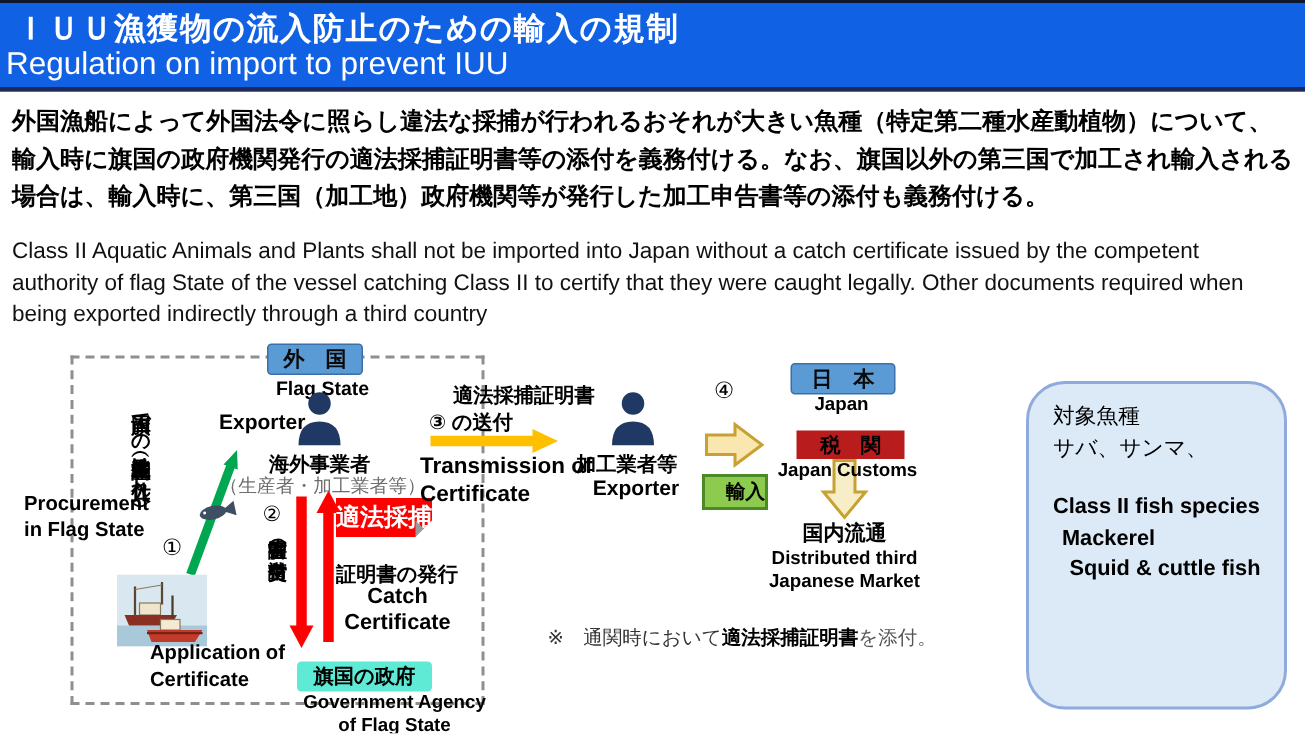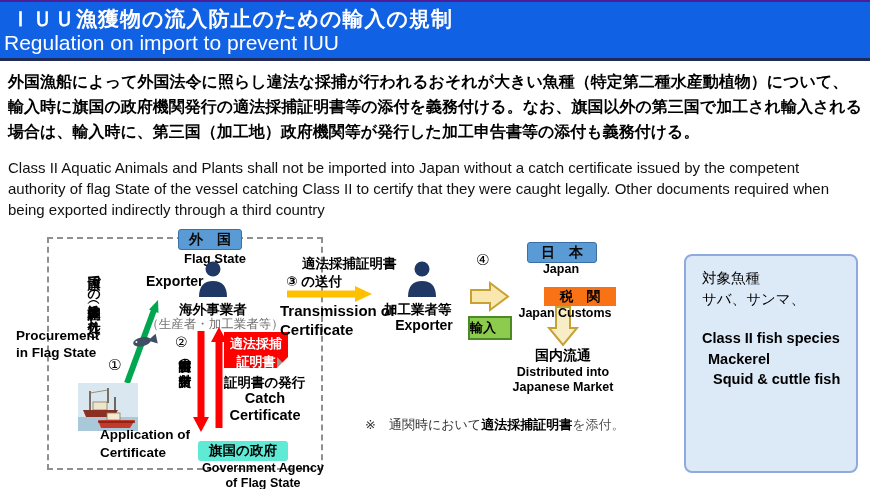--- a/index.html
+++ b/index.html
@@ -4,39 +4,39 @@
 <style>
   html,body{margin:0;padding:0;background:#fff;}
   #canvas{
     position:relative;width:870px;height:489px;overflow:hidden;
     font-family:"Liberation Sans","DejaVu Sans",sans-serif;color:#000;background:#fff;
   }
   .abs{position:absolute;}
   .b{font-weight:bold;}
   .ctr{text-align:center;}
   
-  .hdr{left:0;top:0;width:870px;height:56px;background:#1161E4;border-top:2px solid #4c1d95;border-bottom:3px solid #1E2A5A;color:#fff;}
+  .hdr{left:0;top:0;width:870px;height:56px;background:#1161E4;border-top:2px solid #0f172a;border-bottom:3px solid #1E2A5A;color:#fff;}
   .hdr .t1{position:absolute;left:10px;top:3px;font-size:21px;font-weight:bold;letter-spacing:1px;}
   .hdr .t2{position:absolute;left:4px;top:29px;font-size:21px;}
   
   .para-ja{left:8px;top:70px;width:856px;font-size:16px;font-weight:bold;line-height:1.55;letter-spacing:0;}
   .para-en{left:8px;top:157px;width:850px;font-size:15px;line-height:1.4;color:#111;}
   
   .dash-rect{left:47px;top:237px;width:272px;height:229px;border:2px dashed #8f8f8f;}
   .bluebox{background:#5B9BD5;border:1px solid #3A6FA8;border-radius:3px;font-weight:bold;text-align:center;color:#0a0a0a;}
   .foreign-box{left:178px;top:229px;width:62px;height:19px;font-size:14px;line-height:19px;}
   .japan-box{left:527px;top:242px;width:68px;height:19px;font-size:14px;line-height:19px;}
   .vtext{writing-mode:vertical-rl;font-weight:bold;line-height:1.12;}
-  .redbox{left:224px;top:332px;width:64px;height:36px;background:#FE0000;color:#fff;font-weight:bold;font-size:13px;text-align:center;line-height:1.4;padding-top:3px;box-sizing:border-box;}
+  .redbox{left:224px;top:332px;width:64px;height:26px;background:#FE0000;color:#fff;font-weight:bold;font-size:16px;text-align:center;line-height:1.4;padding-top:3px;box-sizing:border-box;}
   .curl{position:absolute;right:0;bottom:0;width:0;height:0;border-style:solid;border-width:0 0 11px 11px;border-color:transparent transparent #fff transparent;}
   .curl2{position:absolute;right:0;bottom:0;width:0;height:0;border-style:solid;border-width:11px 0 0 11px;border-color:transparent transparent transparent #9a9a9a;}
   .goldbox{left:198px;top:441px;width:90px;height:20px;background:#5eead4;border-radius:3px;font-size:13.5px;font-weight:bold;text-align:center;line-height:20px;}
-  .customs-box{left:544px;top:287px;width:72px;height:19px;background:#f97316;font-size:13.5px;font-weight:bold;text-align:center;line-height:19px;}
-  .import-box{left:468px;top:316px;width:40px;height:20px;background:#8CCB4E;border:2px solid #4C8A27;font-size:13px;font-weight:bold;text-align:left;line-height:20px;}
-  .panel{left:684px;top:254px;width:174px;height:219px;background:#DCE9F7;border:2px solid #8FAADC;border-radius:8px;box-sizing:border-box;padding:12px 8px 0 16px;font-size:14.5px;line-height:1.42;}
+  .customs-box{left:531px;top:287px;width:72px;height:19px;background:#b91c1c;font-size:13.5px;font-weight:bold;text-align:center;line-height:19px;}
+  .import-box{left:468px;top:316px;width:40px;height:20px;background:#8CCB4E;border:2px solid #4C8A27;font-size:13px;font-weight:bold;text-align:right;line-height:20px;}
+  .panel{left:684px;top:254px;width:174px;height:219px;background:#DCE9F7;border:2px solid #8FAADC;border-radius:26px;box-sizing:border-box;padding:12px 8px 0 16px;font-size:14.5px;line-height:1.42;}
   .panel .gap{height:19px;}
   .note-line{left:365px;top:416px;font-size:13px;color:#333;}
   svg{display:block;}
 </style>
 </head>
 <body>
 
 <div id="canvas">
 
   <div class="abs hdr">
@@ -154,21 +154,21 @@
   <div class="abs b ctr" style="left:389px;top:317px;width:70px;font-size:14px;">Exporter</div>
   <div class="abs" style="left:476px;top:251px;font-size:15px;">④</div>
   <div class="abs import-box">輸入</div>
 
   <div class="abs bluebox japan-box">日　本</div>
   <div class="abs b ctr" style="left:527px;top:262px;width:68px;font-size:12.5px;">Japan</div>
   <div class="abs customs-box">税　関</div>
   <div class="abs b ctr" style="left:515px;top:306px;width:100px;font-size:12.5px;">Japan Customs</div>
   <div class="abs b ctr" style="left:518px;top:347px;width:90px;font-size:14px;">国内流通</div>
   <div class="abs b ctr" style="left:503px;top:365px;width:120px;font-size:12.5px;line-height:1.2;">
-    <div>Distributed into</div>
+    <div>Distributed third</div>
     <div>Japanese Market</div>
   </div>
 
   <div class="abs note-line">
     <span>※　通関時において</span><span class="b" style="color:#000;">適法採捕証明書</span><span style="color:#555;">を添付。</span>
   </div>
 
   <div class="abs panel">
     <div>対象魚種</div>
     <div>サバ、サンマ、</div>

